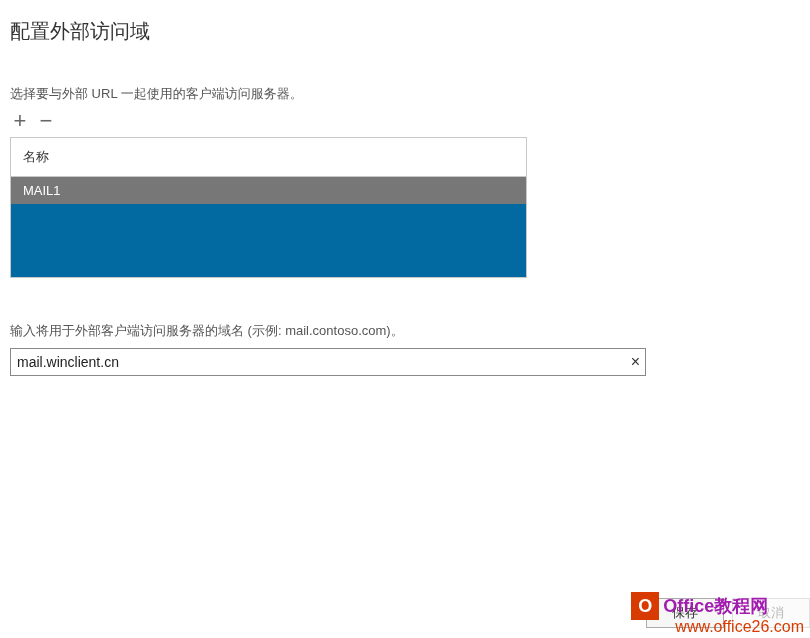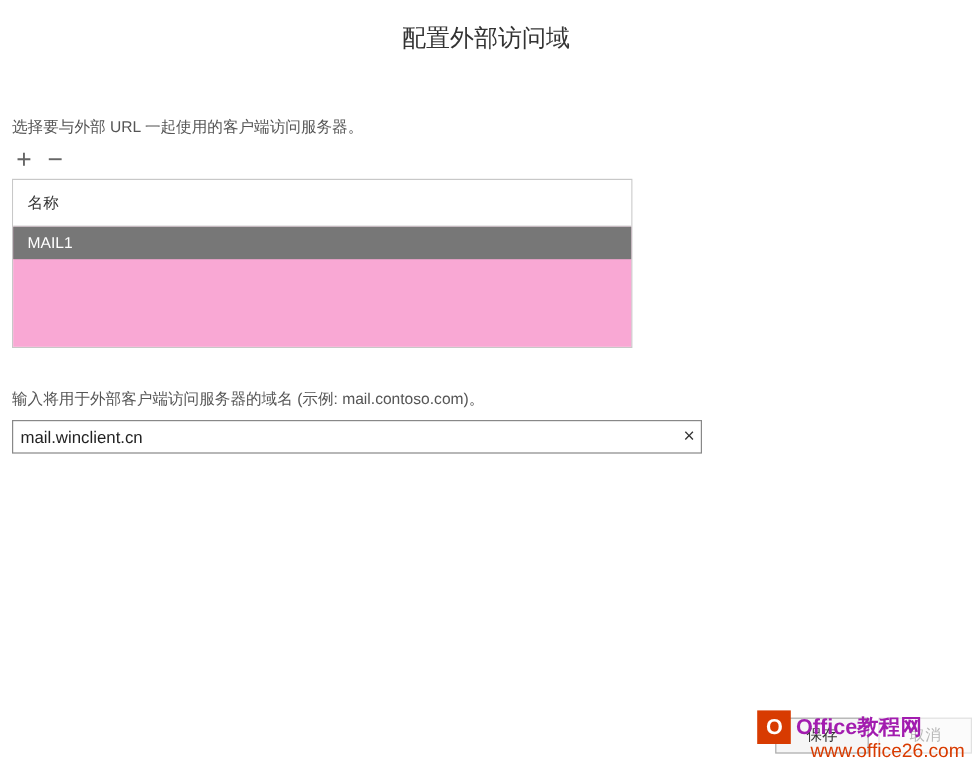--- a/index.html
+++ b/index.html
@@ -16,22 +16,21 @@
       position: relative;
       background: #fff;
     }
     .container {
       padding: 18px 10px 10px 10px;
     }
     .page-title {
       font-size: 20px;
       font-weight: 400;
       color: #333;
-      margin-bottom: 52px;
-      text-align: center;
+      margin-bottom: 40px;
     }
     .description {
       font-size: 13px;
       color: #555;
       margin-bottom: 8px;
     }
     .toolbar {
       display: flex;
       gap: 6px;
       margin-bottom: 6px;
@@ -53,34 +52,34 @@
     }
     .list-header {
       padding: 10px 12px;
       font-size: 13px;
       color: #333;
       border-bottom: 1px solid #c8c8c8;
       background: #fff;
     }
     .list-body {
       height: 100px;
-      background: #f9a8d4;
+      background: #0369a1;
     }
     .list-row-selected {
       background: #777;
       color: #fff;
       padding: 6px 12px;
       font-size: 13px;
     }
     .section2 {
-      margin-top: 34px;
+      margin-top: 44px;
     }
     .input-wrapper {
       position: relative;
-      width: 575px;
+      width: 636px;
       margin-top: 6px;
     }
     .domain-input {
       width: 100%;
       padding: 5px 28px 5px 6px;
       font-size: 14px;
       border: 1px solid #888;
       outline: none;
       font-family: inherit;
       color: #222;

